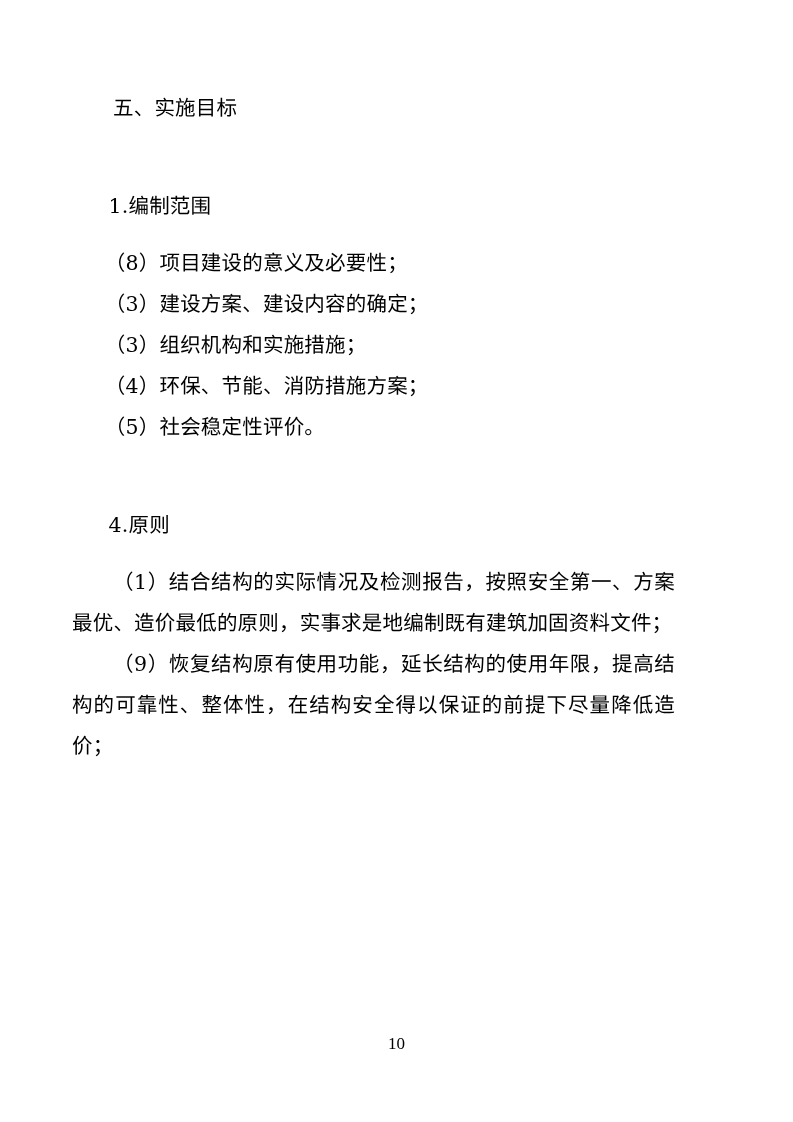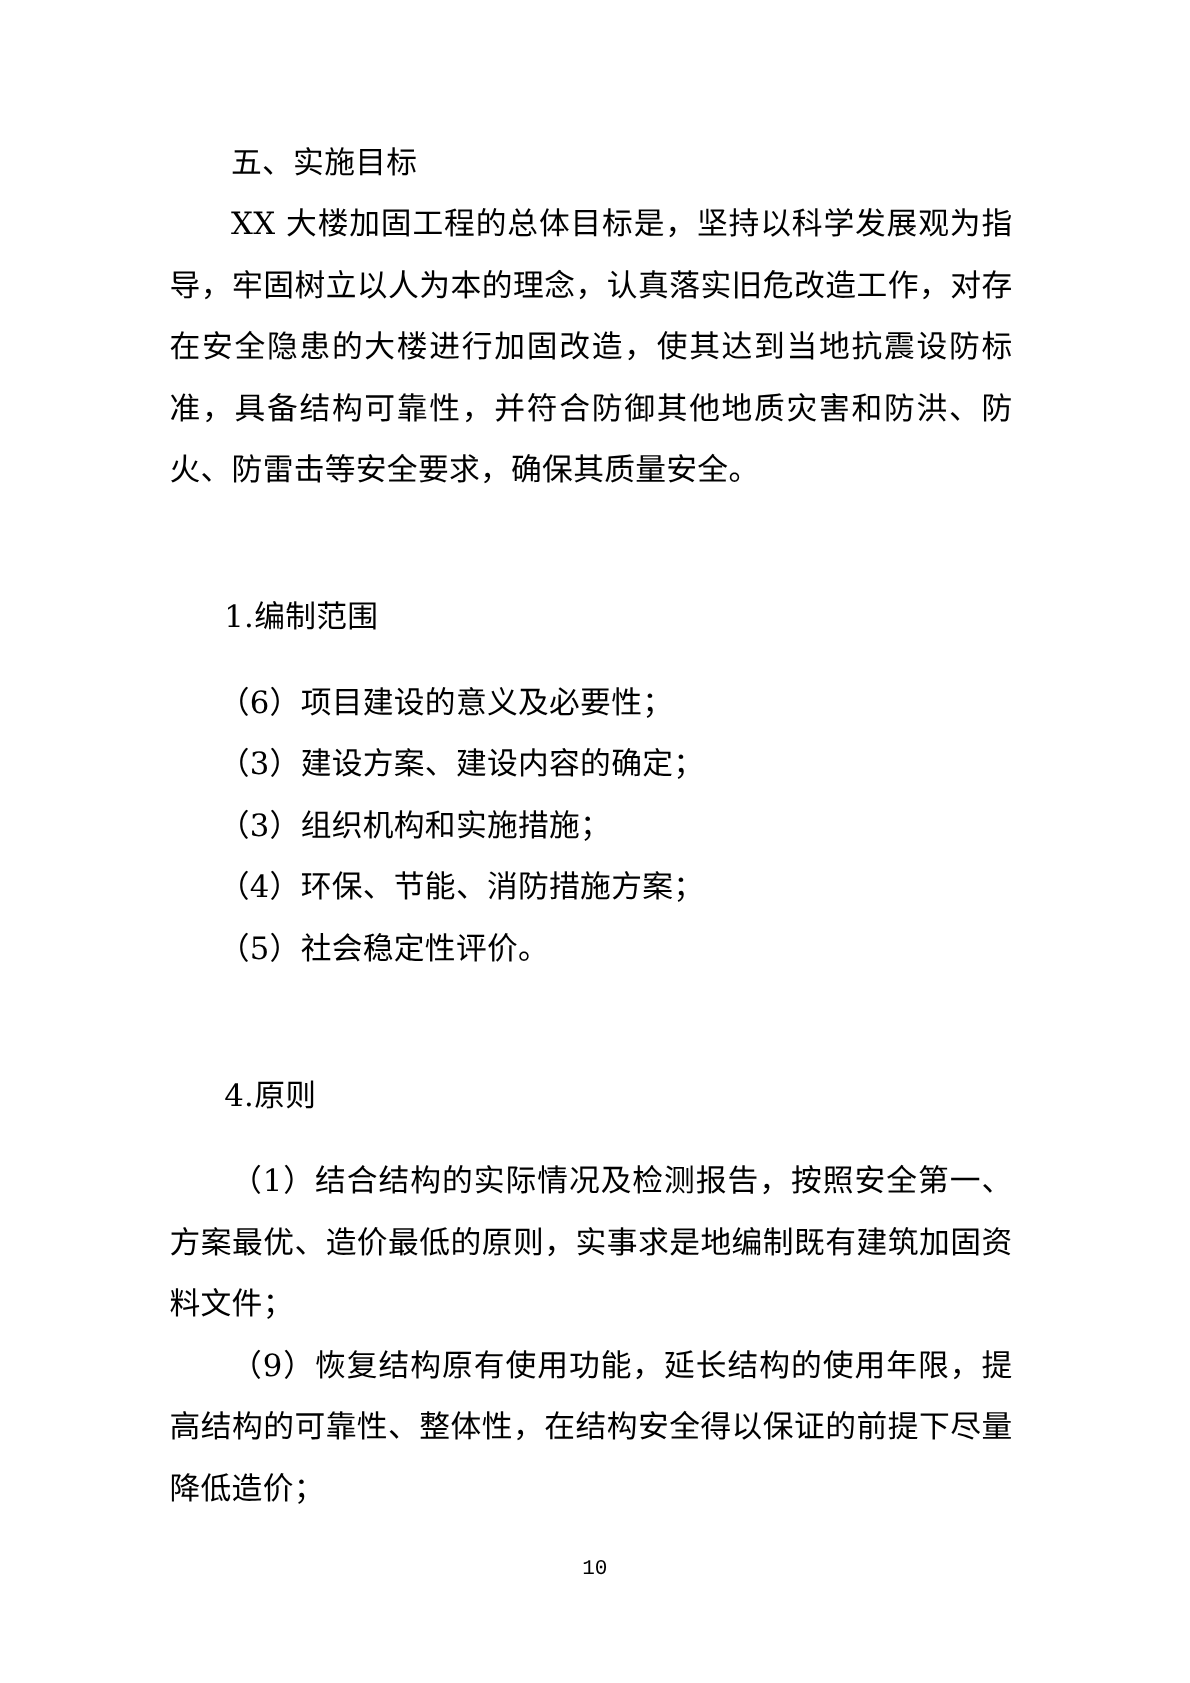--- a/index.html
+++ b/index.html
@@ -15,21 +15,21 @@
     color: #000000;
     overflow: hidden;
   }
   .page {
     position: absolute;
     left: 0;
     top: 0;
     width: 793px;
     height: 1122px;
     box-sizing: border-box;
-    padding: 88px 118px 60px 113px;
+    padding: 88px 118px 60px 72px;
   }
   .doc-body {
     font-size: 20.5px;
     line-height: 41px;
     letter-spacing: 0.2px;
     text-align: justify;
     text-justify: inter-ideograph;
   }
   .heading {
     margin: 0;
@@ -55,41 +55,40 @@
   }
   .spacer-md {
     height: 41px;
   }
   .page-number {
     position: absolute;
     left: 0;
     right: 0;
     bottom: 68px;
     text-align: center;
-    font-size: 14px;
-    font-family: Liberation Mono, monospace;
+    font-size: 17px;
+    font-family: Liberation Serif, serif;
     color: #000;
   }
 </style>
 </head>
 <body>
 
 <div class="page">
   <div class="doc-body">
 
     <h2 class="heading">五、实施目标</h2>
 
-    <p class="para">XX 大楼加固工程的总体目标是，坚持以科学发展观为指导，牢固树立以人为本的理念，认真落实旧危改造工作，对存在安全隐患的大楼进行加固改造，使其达到当地抗震设防标准，具备结构可靠性，并符合防御其他地质灾害和防洪、防火、防雷击等安全要求，确保其质量安全。</p>
 
     <div class="spacer-lg"></div>
 
 
     <p class="para-flat">1.编制范围</p>
 
-    <p class="item">（6）项目建设的意义及必要性；</p>
+    <p class="item">（8）项目建设的意义及必要性；</p>
     <p class="item">（3）建设方案、建设内容的确定；</p>
     <p class="item">（3）组织机构和实施措施；</p>
     <p class="item">（4）环保、节能、消防措施方案；</p>
     <p class="item">（5）社会稳定性评价。</p>
 
     <div class="spacer-md"></div>
 
     <p class="para-flat">4.原则</p>
 
     <p class="para">（1）结合结构的实际情况及检测报告，按照安全第一、方案最优、造价最低的原则，实事求是地编制既有建筑加固资料文件；</p>

